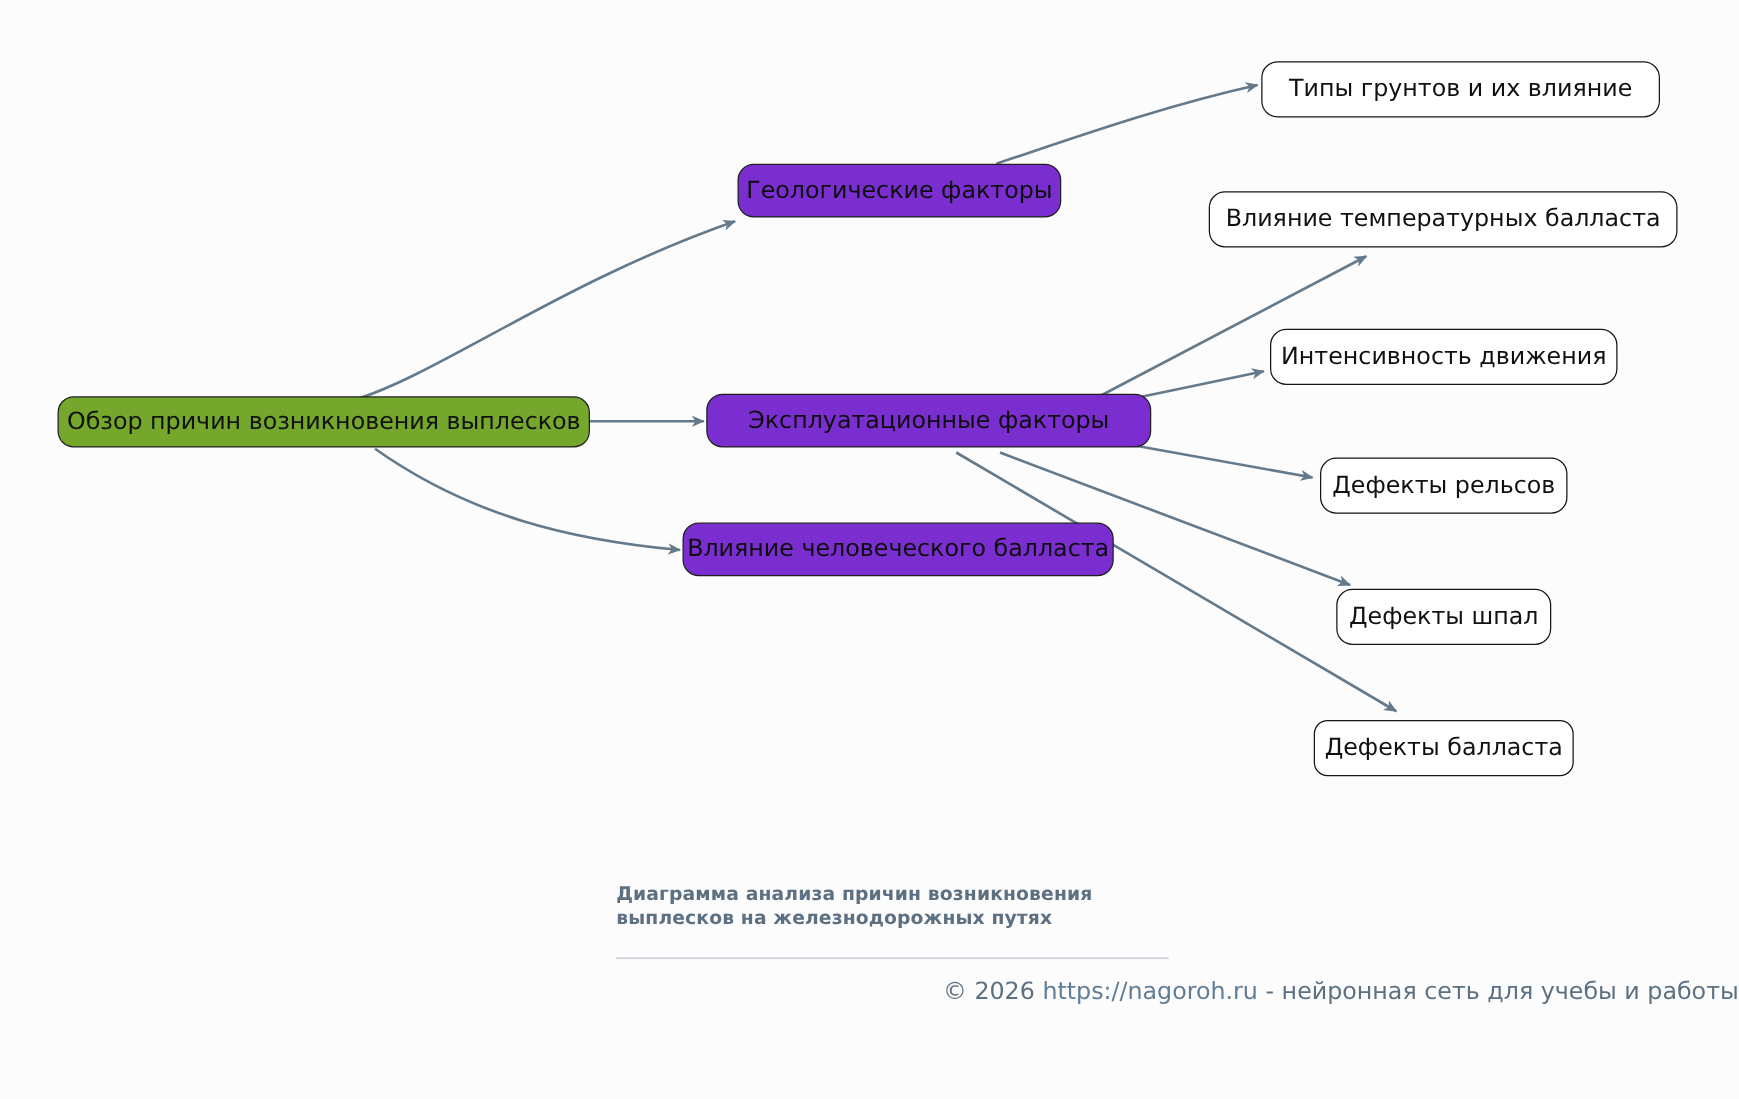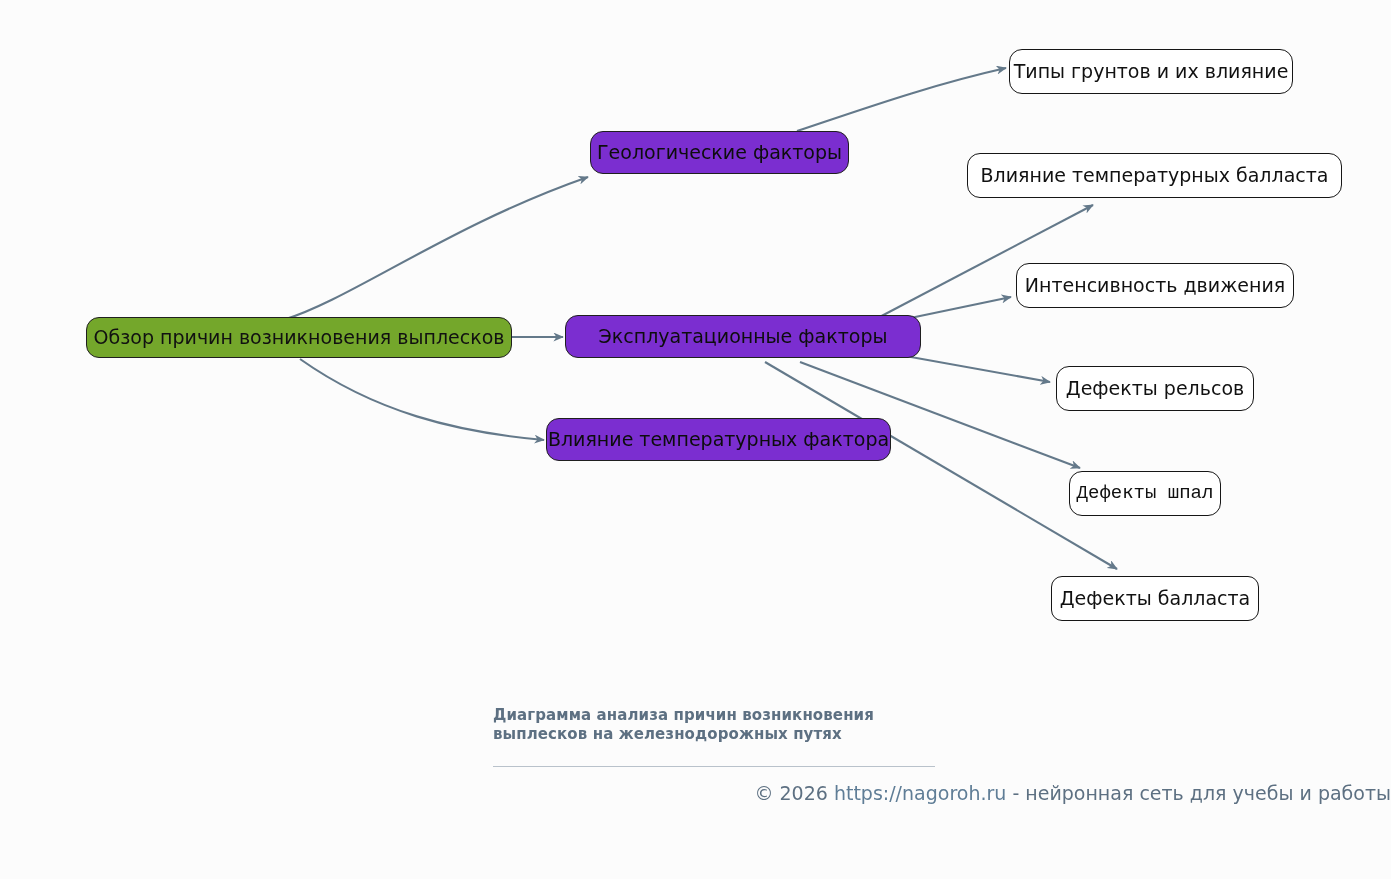--- a/index.html
+++ b/index.html
@@ -36,21 +36,20 @@
   .node-label {
     display: block;
     line-height: 1;
   }
   .node.root {
     background: #74a72b;
     border: 1.6px solid #1f1f1f;
     color: #111111;
     font-size: 19px;
     padding: 0 16px;
-    margin-left: 40px;
   }
   .node.branch {
     background: #7b2ed0;
     border: 1.6px solid #1f1f1f;
     color: #0d0d0d;
     font-size: 19px;
     padding: 0 16px;
     justify-content: center;
   }
   .node.leaf {
@@ -124,40 +123,40 @@
 
   <div class="node branch" style="left:590px; top:131px; width:259px; height:43px;">
     <span class="node-label">Геологические факторы</span>
   </div>
 
   <div class="node branch" style="left:565px; top:315px; width:356px; height:43px;">
     <span class="node-label">Эксплуатационные факторы</span>
   </div>
 
   <div class="node branch" style="left:546px; top:418px; width:345px; height:43px;">
-    <span class="node-label">Влияние температурных фактора</span>
+    <span class="node-label">Влияние человеческого балласта</span>
   </div>
 
-  <div class="node leaf" style="left:1009px; top:49px; width:284px; height:45px;">
+  <div class="node leaf" style="left:1009px; top:49px; width:319px; height:45px;">
     <span class="node-label">Типы грунтов и их влияние</span>
   </div>
 
   <div class="node leaf" style="left:967px; top:153px; width:375px; height:45px;">
     <span class="node-label">Влияние температурных балласта</span>
   </div>
 
   <div class="node leaf" style="left:1016px; top:263px; width:278px; height:45px;">
     <span class="node-label">Интенсивность движения</span>
   </div>
 
   <div class="node leaf" style="left:1056px; top:366px; width:198px; height:45px;">
     <span class="node-label">Дефекты рельсов</span>
   </div>
 
-  <div class="node leaf" style="left:1069px; top:471px; width:152px; height:45px;font-family:Liberation Mono, monospace;">
+  <div class="node leaf" style="left:1069px; top:471px; width:172px; height:45px;">
     <span class="node-label">Дефекты шпал</span>
   </div>
 
   <div class="node leaf" style="left:1051px; top:576px; width:208px; height:45px;border-radius:11px;">
     <span class="node-label">Дефекты балласта</span>
   </div>
 
   <div id="caption-block">
     <div class="caption-title">Диаграмма анализа причин возникновения</div>
     <div class="caption-title">выплесков на железнодорожных путях</div>

